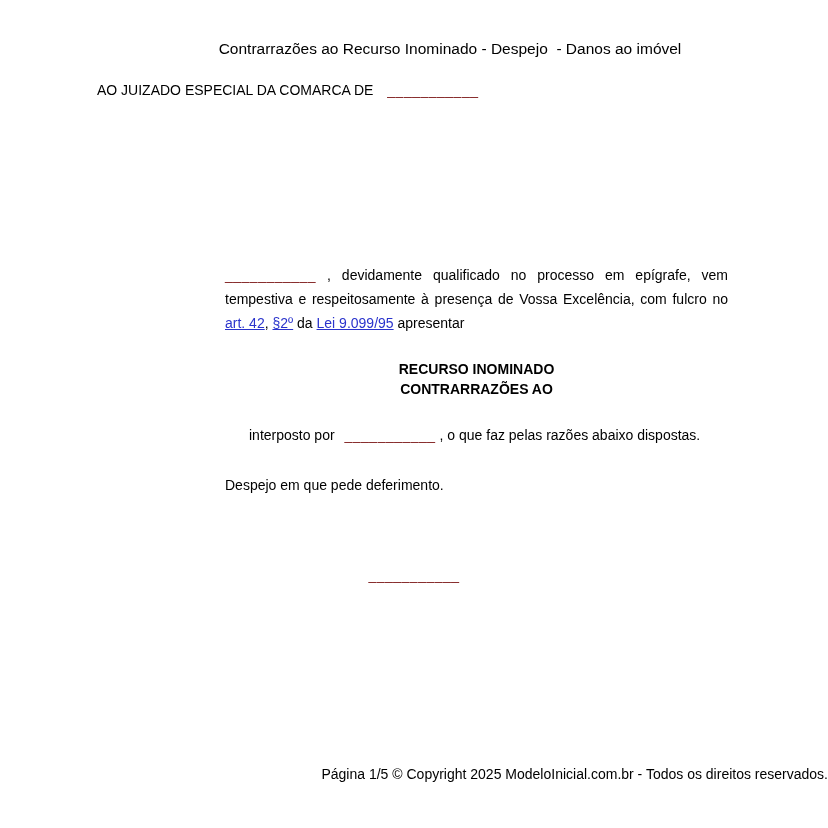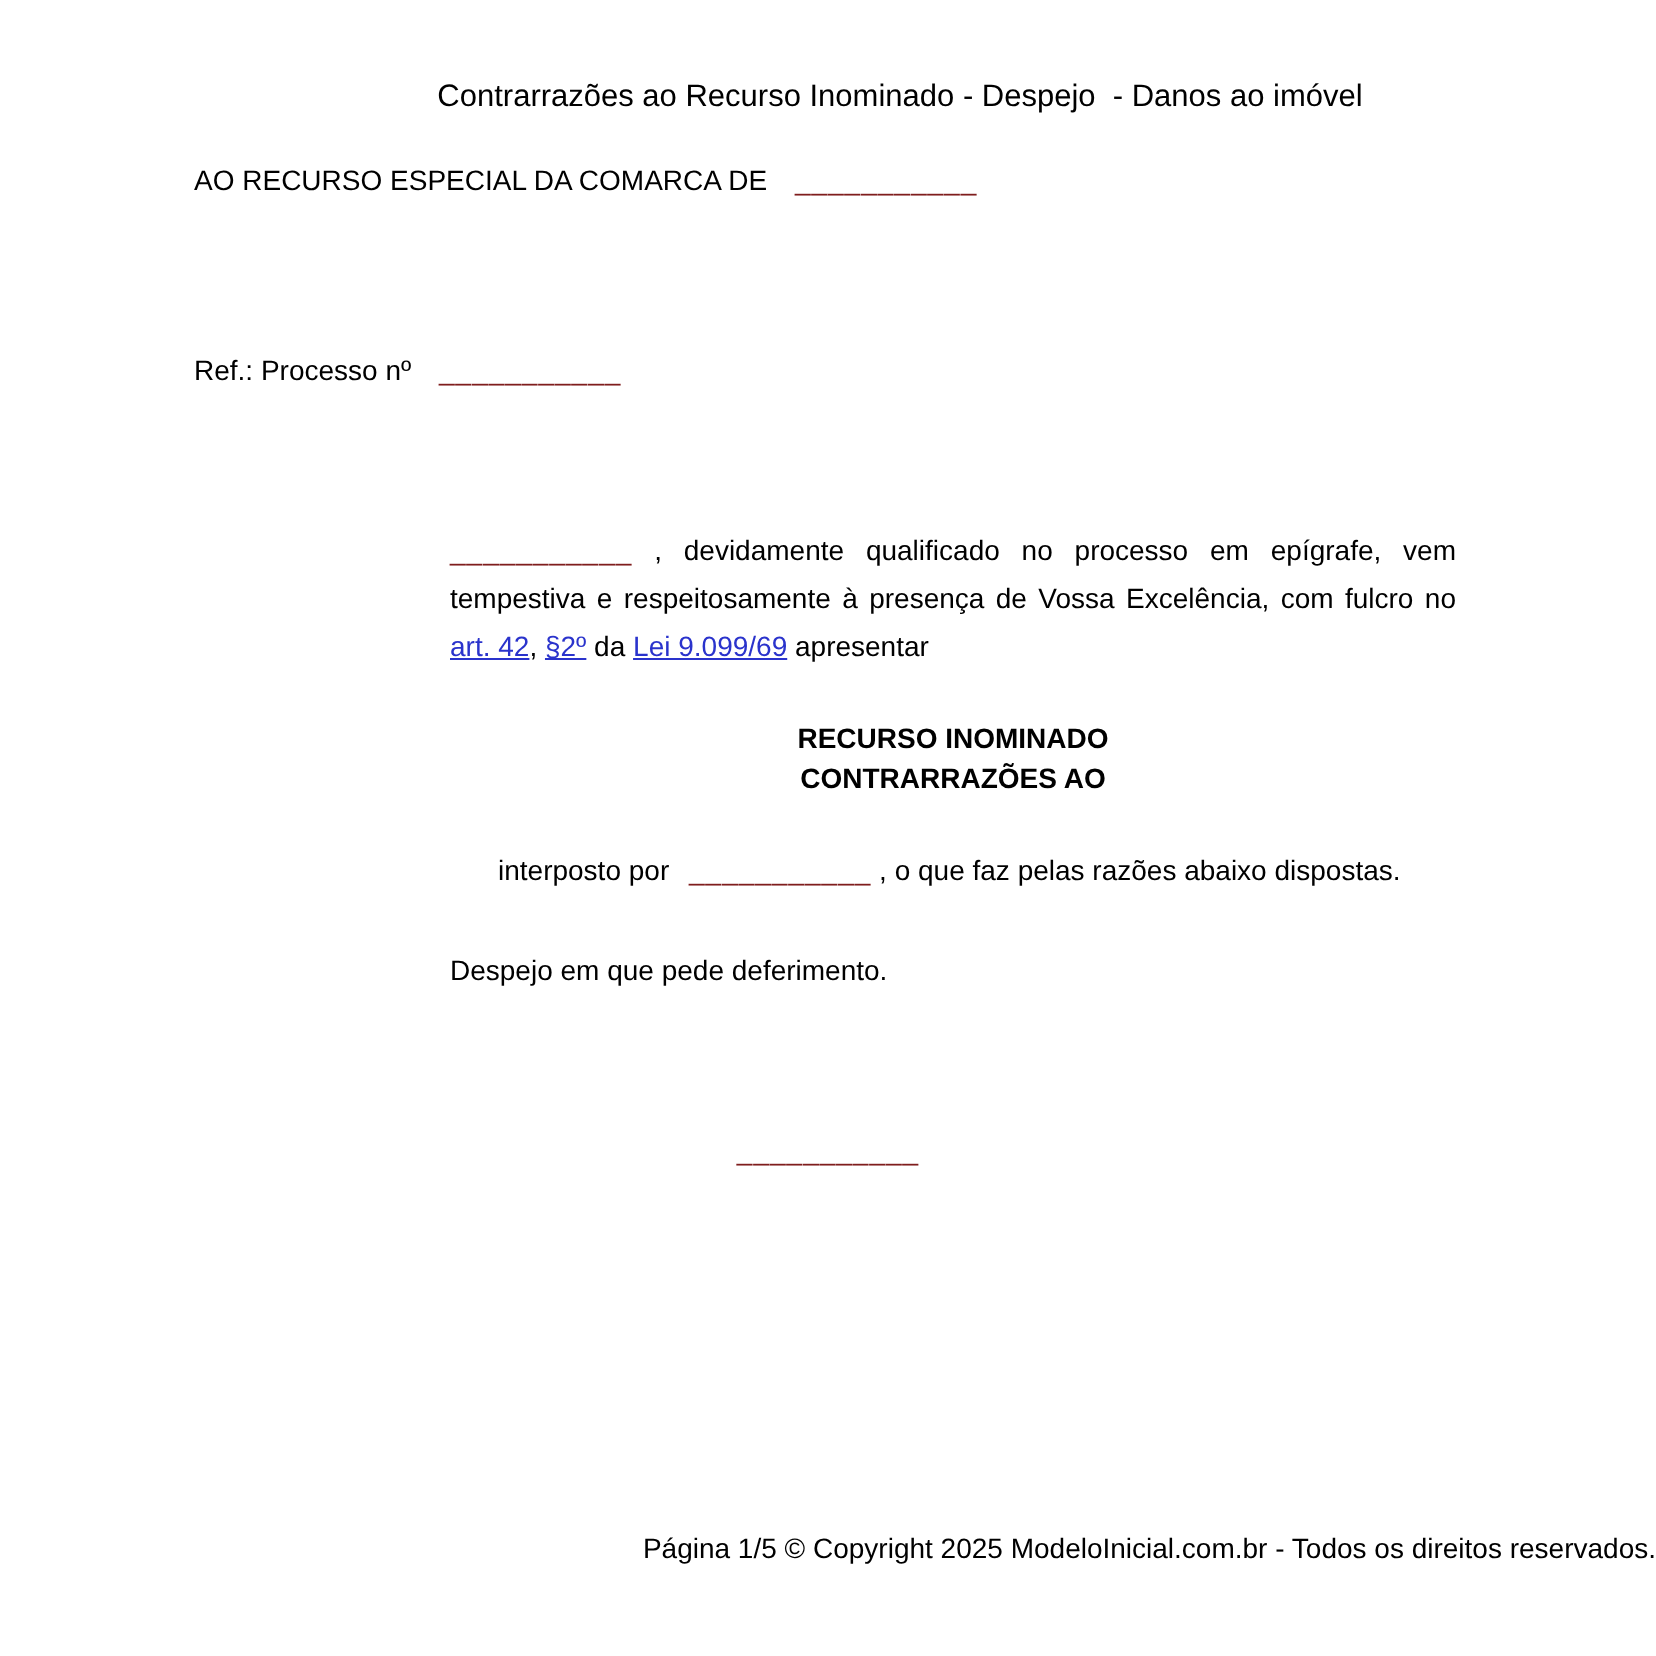--- a/index.html
+++ b/index.html
@@ -90,31 +90,27 @@
   }
 </style>
 </head>
 <body>
 
 <div class="page">
 
   <div class="abs title">Contrarrazões ao Recurso Inominado - Despejo  - Danos ao imóvel</div>
 
   <div class="abs addressee">
-    <span>AO RECURSO ESPECIAL DA COMARCA DE</span>
+    <span>AO JUIZADO ESPECIAL DA COMARCA DE</span>
     <span class="blank gap-md">___________</span>
   </div>
 
-  <div class="abs ref-line">
-    <span>Ref.: Processo nº</span>
-    <span class="blank gap-md">___________</span>
-  </div>
 
   <div class="abs opening-para">
-    <span class="blank">___________</span><span> , devidamente qualificado no processo em epígrafe, vem tempestiva e respeitosamente à presença de Vossa Excelência, com fulcro no </span><a class="doc-link">art. 42</a><span>, </span><a class="doc-link">§2º</a><span> da </span><a class="doc-link">Lei 9.099/69</a><span> apresentar</span>
+    <span class="blank">___________</span><span> , devidamente qualificado no processo em epígrafe, vem tempestiva e respeitosamente à presença de Vossa Excelência, com fulcro no </span><a class="doc-link">art. 42</a><span>, </span><a class="doc-link">§2º</a><span> da </span><a class="doc-link">Lei 9.099/95</a><span> apresentar</span>
   </div>
 
   <div class="abs doc-heading">
     <div>RECURSO INOMINADO</div>
     <div>CONTRARRAZÕES AO</div>
   </div>
 
   <div class="abs interposto-line">
     <span>interposto por</span>
     <span class="blank gap-sm">___________</span><span> , o que faz pelas razões abaixo dispostas.</span>

